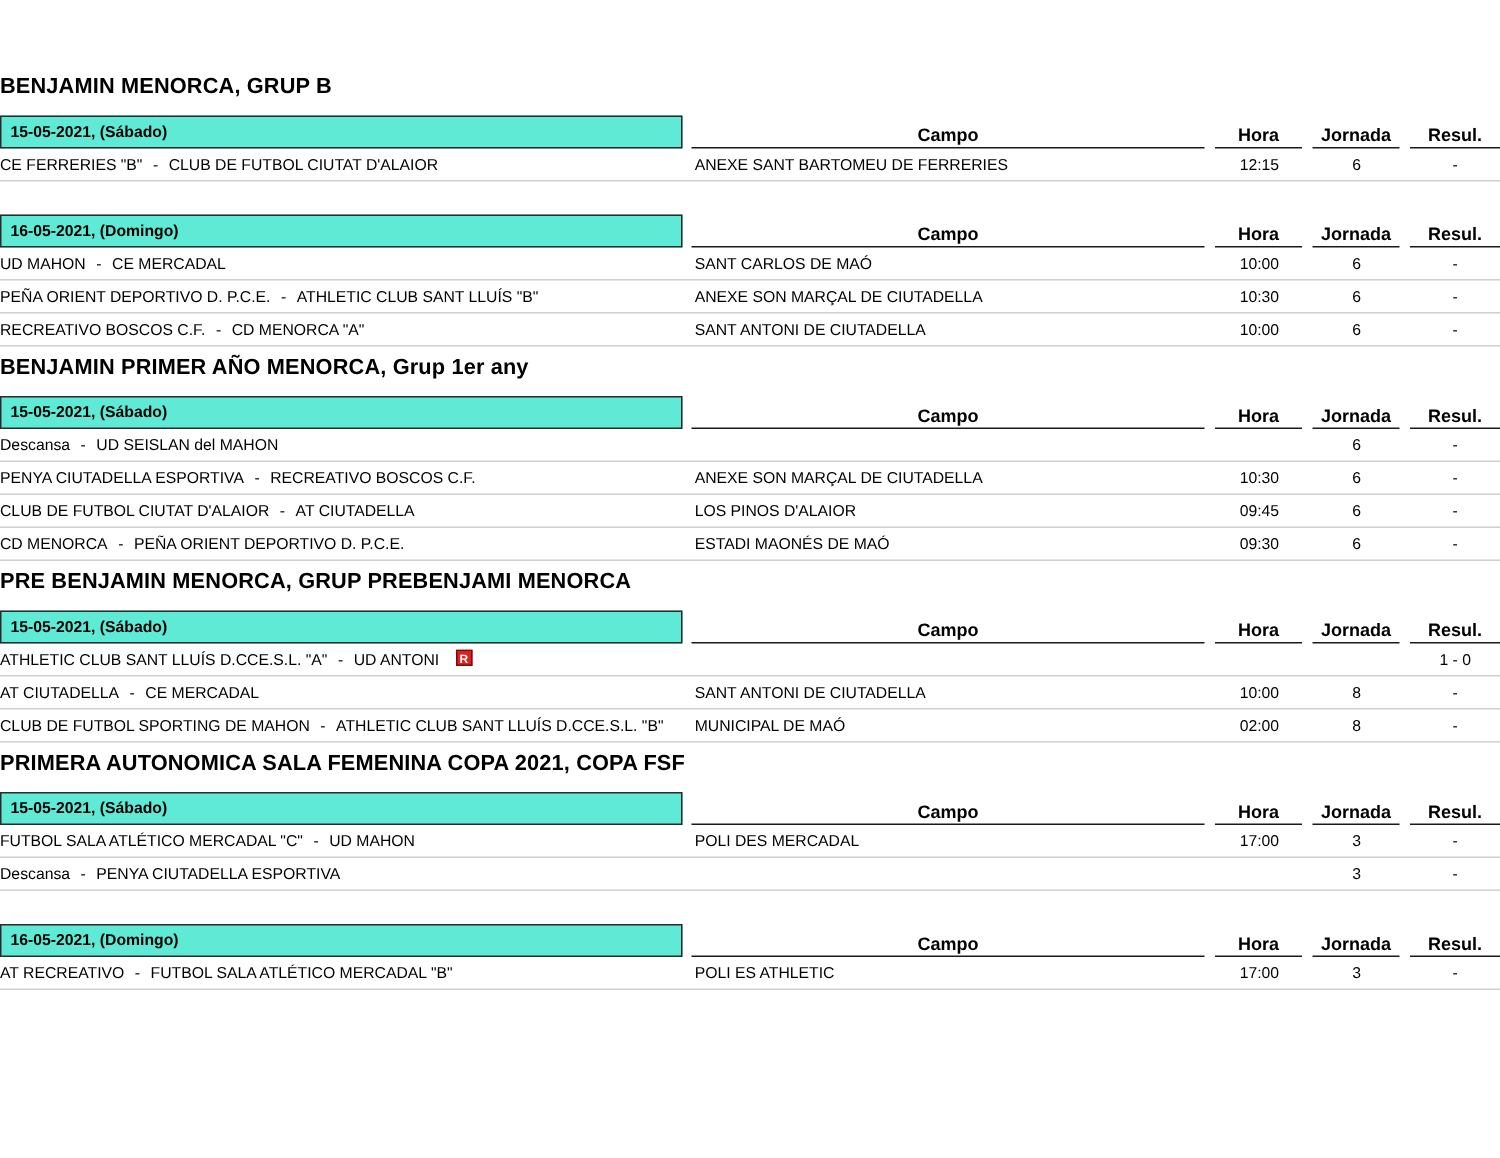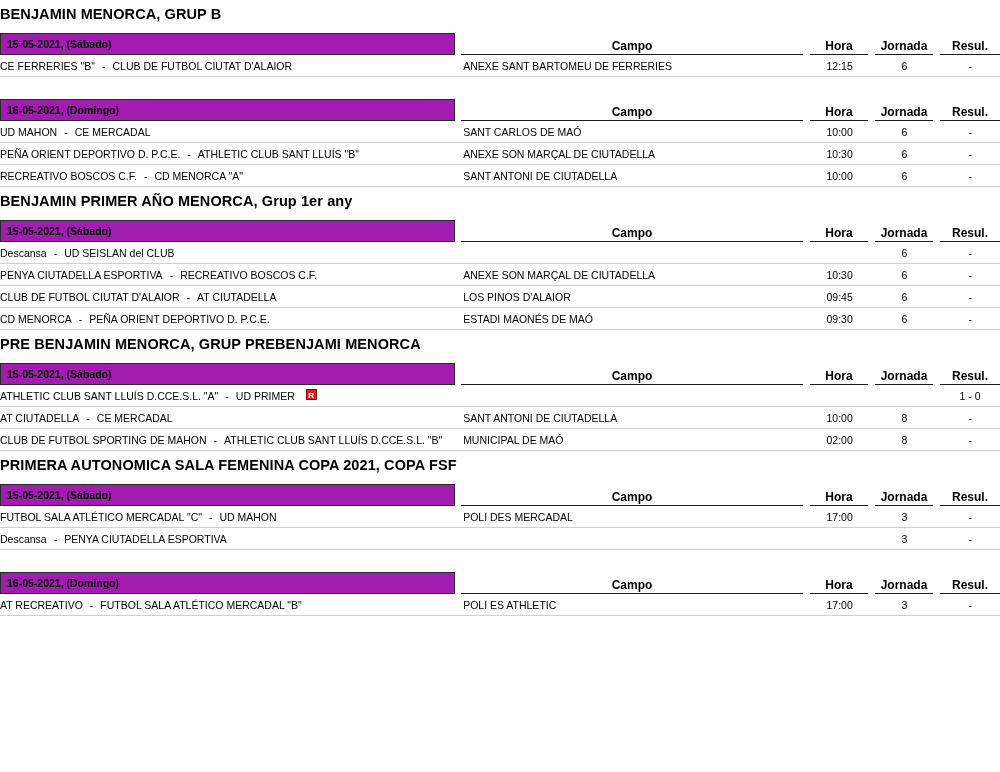--- a/index.html
+++ b/index.html
@@ -11,20 +11,21 @@
   body {
     width: 1000px;
     height: 772px;
     font-family: "Liberation Sans", sans-serif;
     color: #000000;
     overflow: hidden;
   }
   .page {
     width: 1000px;
     position: relative;
+    margin-top: 44px;
   }
 
   
   .competition {
     margin: 0 0 0 0;
   }
   .comp-title {
     font-size: 14.5px;
     font-weight: bold;
     letter-spacing: 0.1px;
@@ -43,21 +44,21 @@
 
   .group-head {
     display: flex;
     align-items: flex-end;
     width: 1000px;
   }
   .date-bar {
     width: 459px;
     box-sizing: border-box;
     border: 1.5px solid #2b2b2b;
-    background: #a21caf;
+    background: #5eead4;
     font-size: 10.5px;
     font-weight: bold;
     line-height: 12px;
     padding: 4px 0 4px 6px;
     white-space: nowrap;
   }
   .head-cols {
     display: flex;
     flex: 1;
     align-items: flex-end;
@@ -223,21 +224,21 @@
             <div class="hc hc-hora">Hora</div>
             <div class="hc hc-jornada">Jornada</div>
             <div class="hc hc-resul">Resul.</div>
           </div>
         </div>
         <div class="rows">
           <div class="row">
             <div class="c-match">
               <span class="team">Descansa</span>
               <span class="dash">-</span>
-              <span class="team">UD SEISLAN del CLUB</span>
+              <span class="team">UD SEISLAN del MAHON</span>
             </div>
             <div class="c-campo"></div>
             <div class="c-hora"></div>
             <div class="c-jornada">6</div>
             <div class="c-resul">-</div>
           </div>
           <div class="row">
             <div class="c-match">
               <span class="team">PENYA CIUTADELLA ESPORTIVA</span>
               <span class="dash">-</span>
@@ -283,21 +284,21 @@
             <div class="hc hc-hora">Hora</div>
             <div class="hc hc-jornada">Jornada</div>
             <div class="hc hc-resul">Resul.</div>
           </div>
         </div>
         <div class="rows">
           <div class="row">
             <div class="c-match">
               <span class="team">ATHLETIC CLUB SANT LLUÍS D.CCE.S.L. "A"</span>
               <span class="dash">-</span>
-              <span class="team">UD PRIMER</span>
+              <span class="team">UD ANTONI</span>
               <span class="rbadge">R</span>
             </div>
             <div class="c-campo"></div>
             <div class="c-hora"></div>
             <div class="c-jornada"></div>
             <div class="c-resul">1 - 0</div>
           </div>
           <div class="row">
             <div class="c-match">
               <span class="team">AT CIUTADELLA</span>

